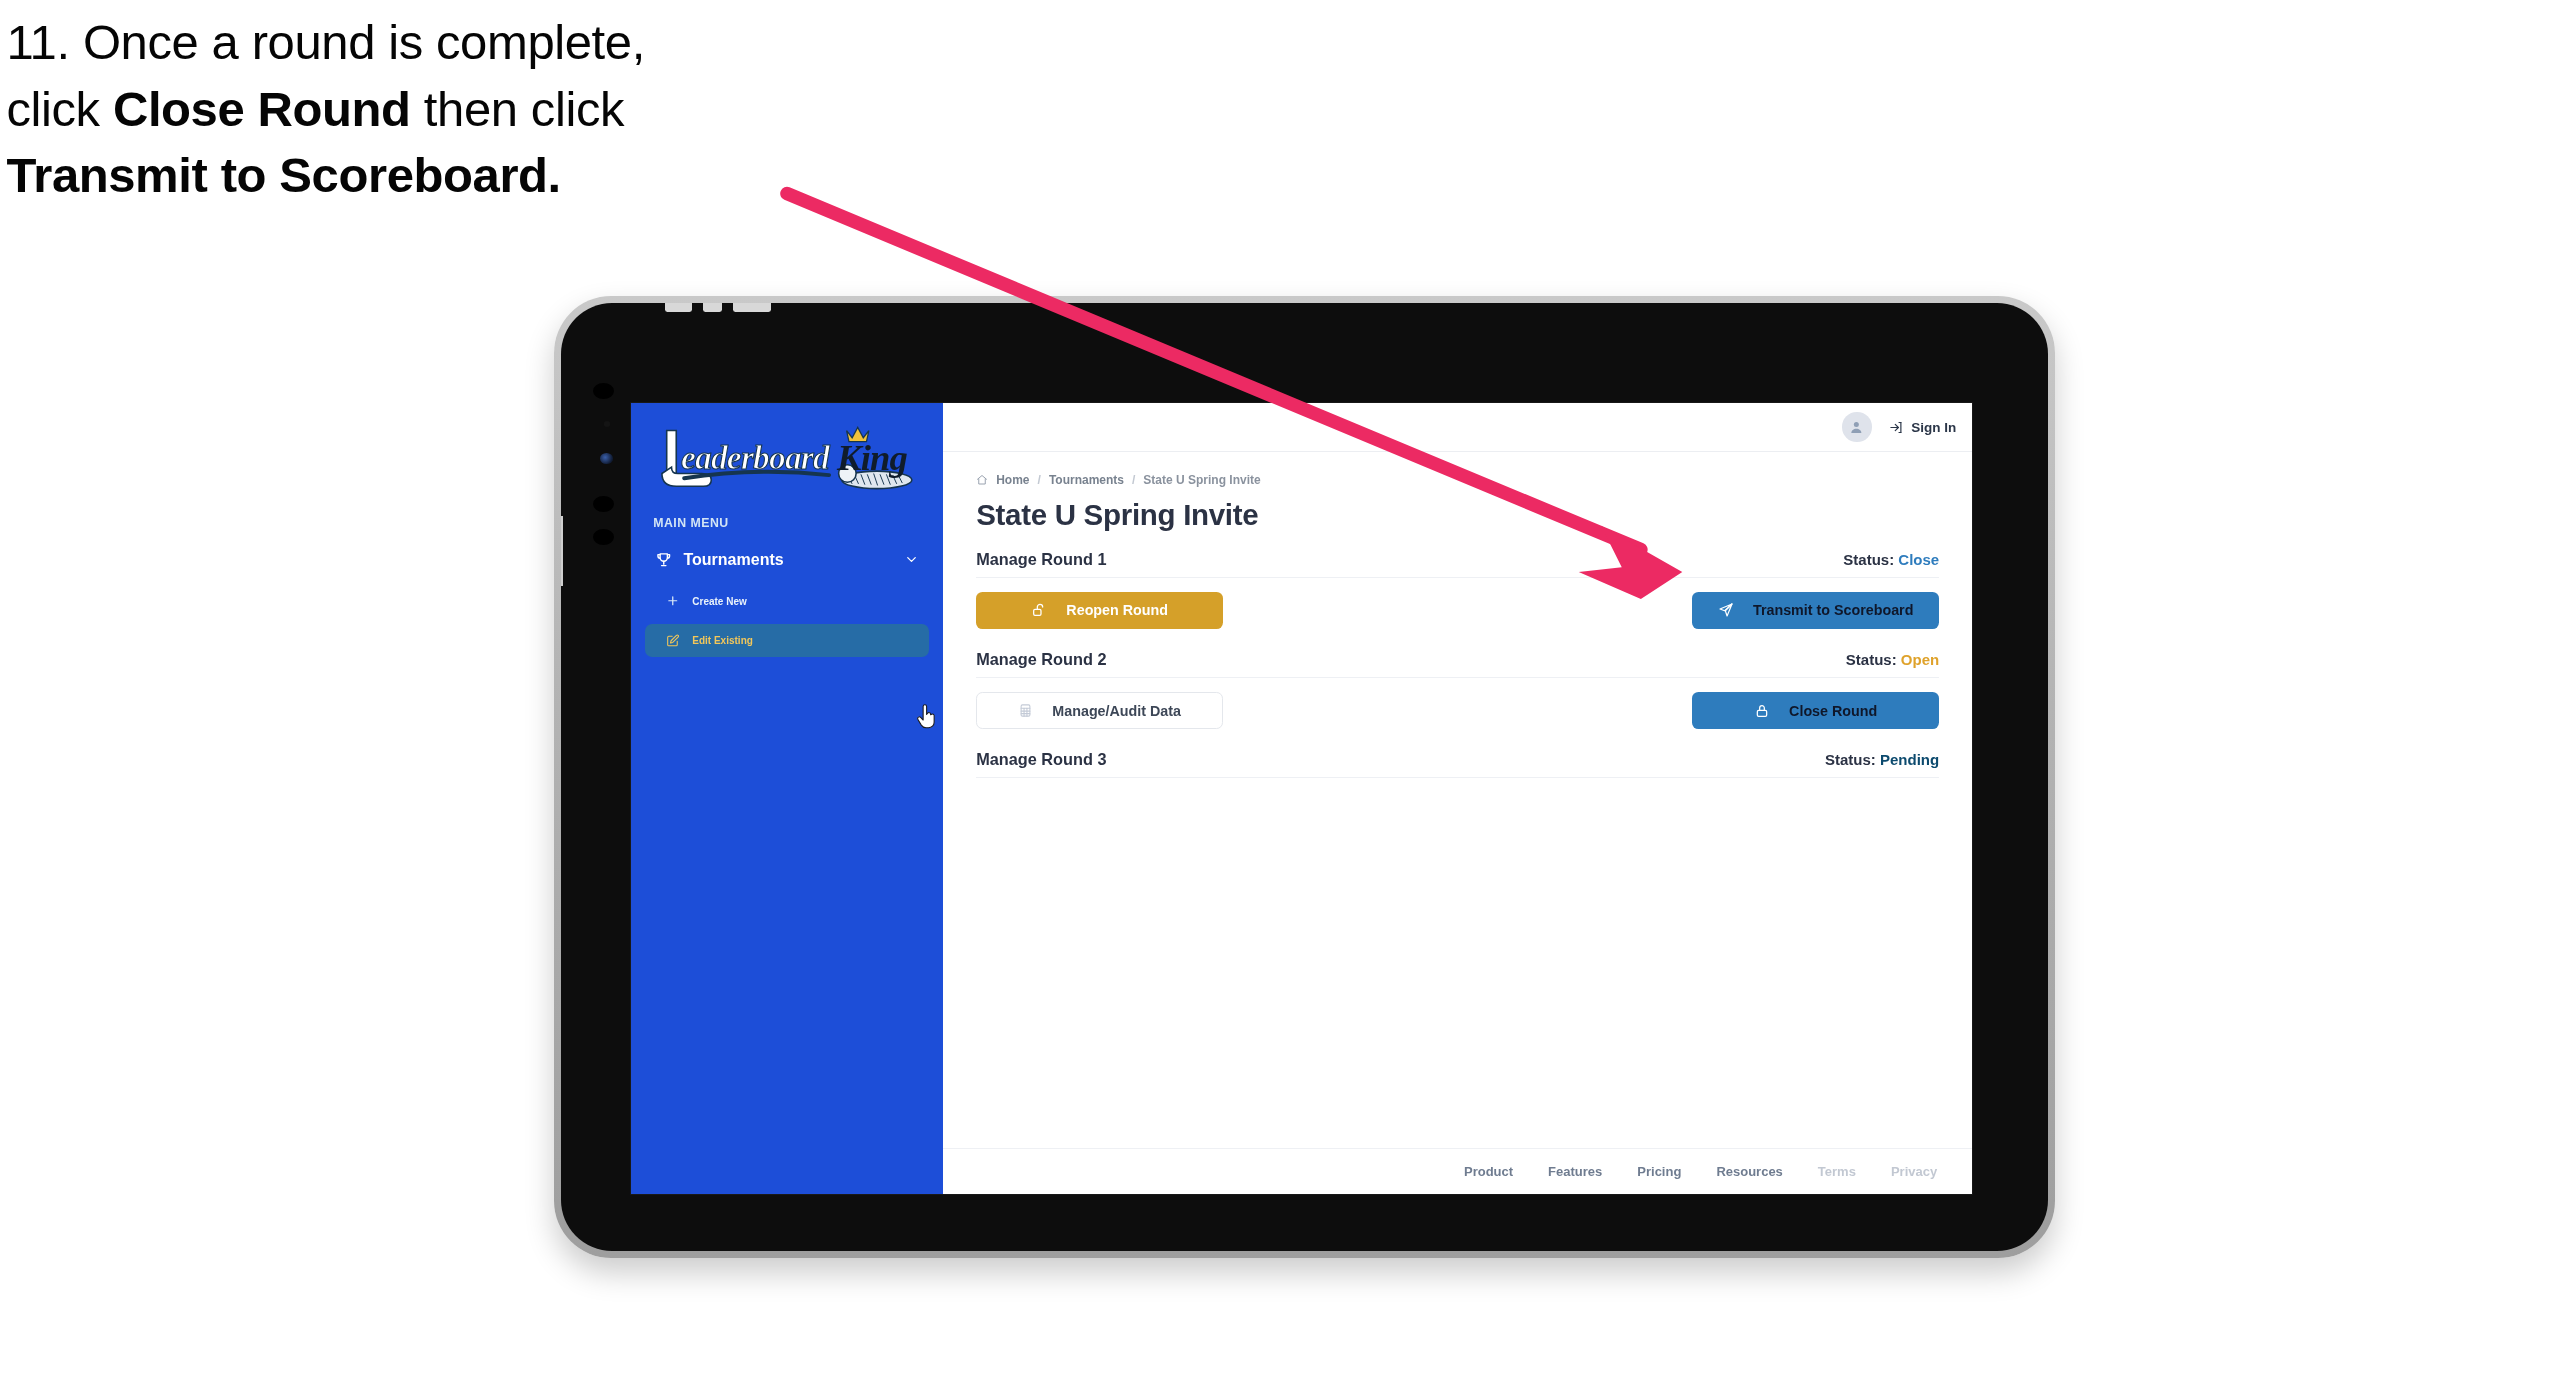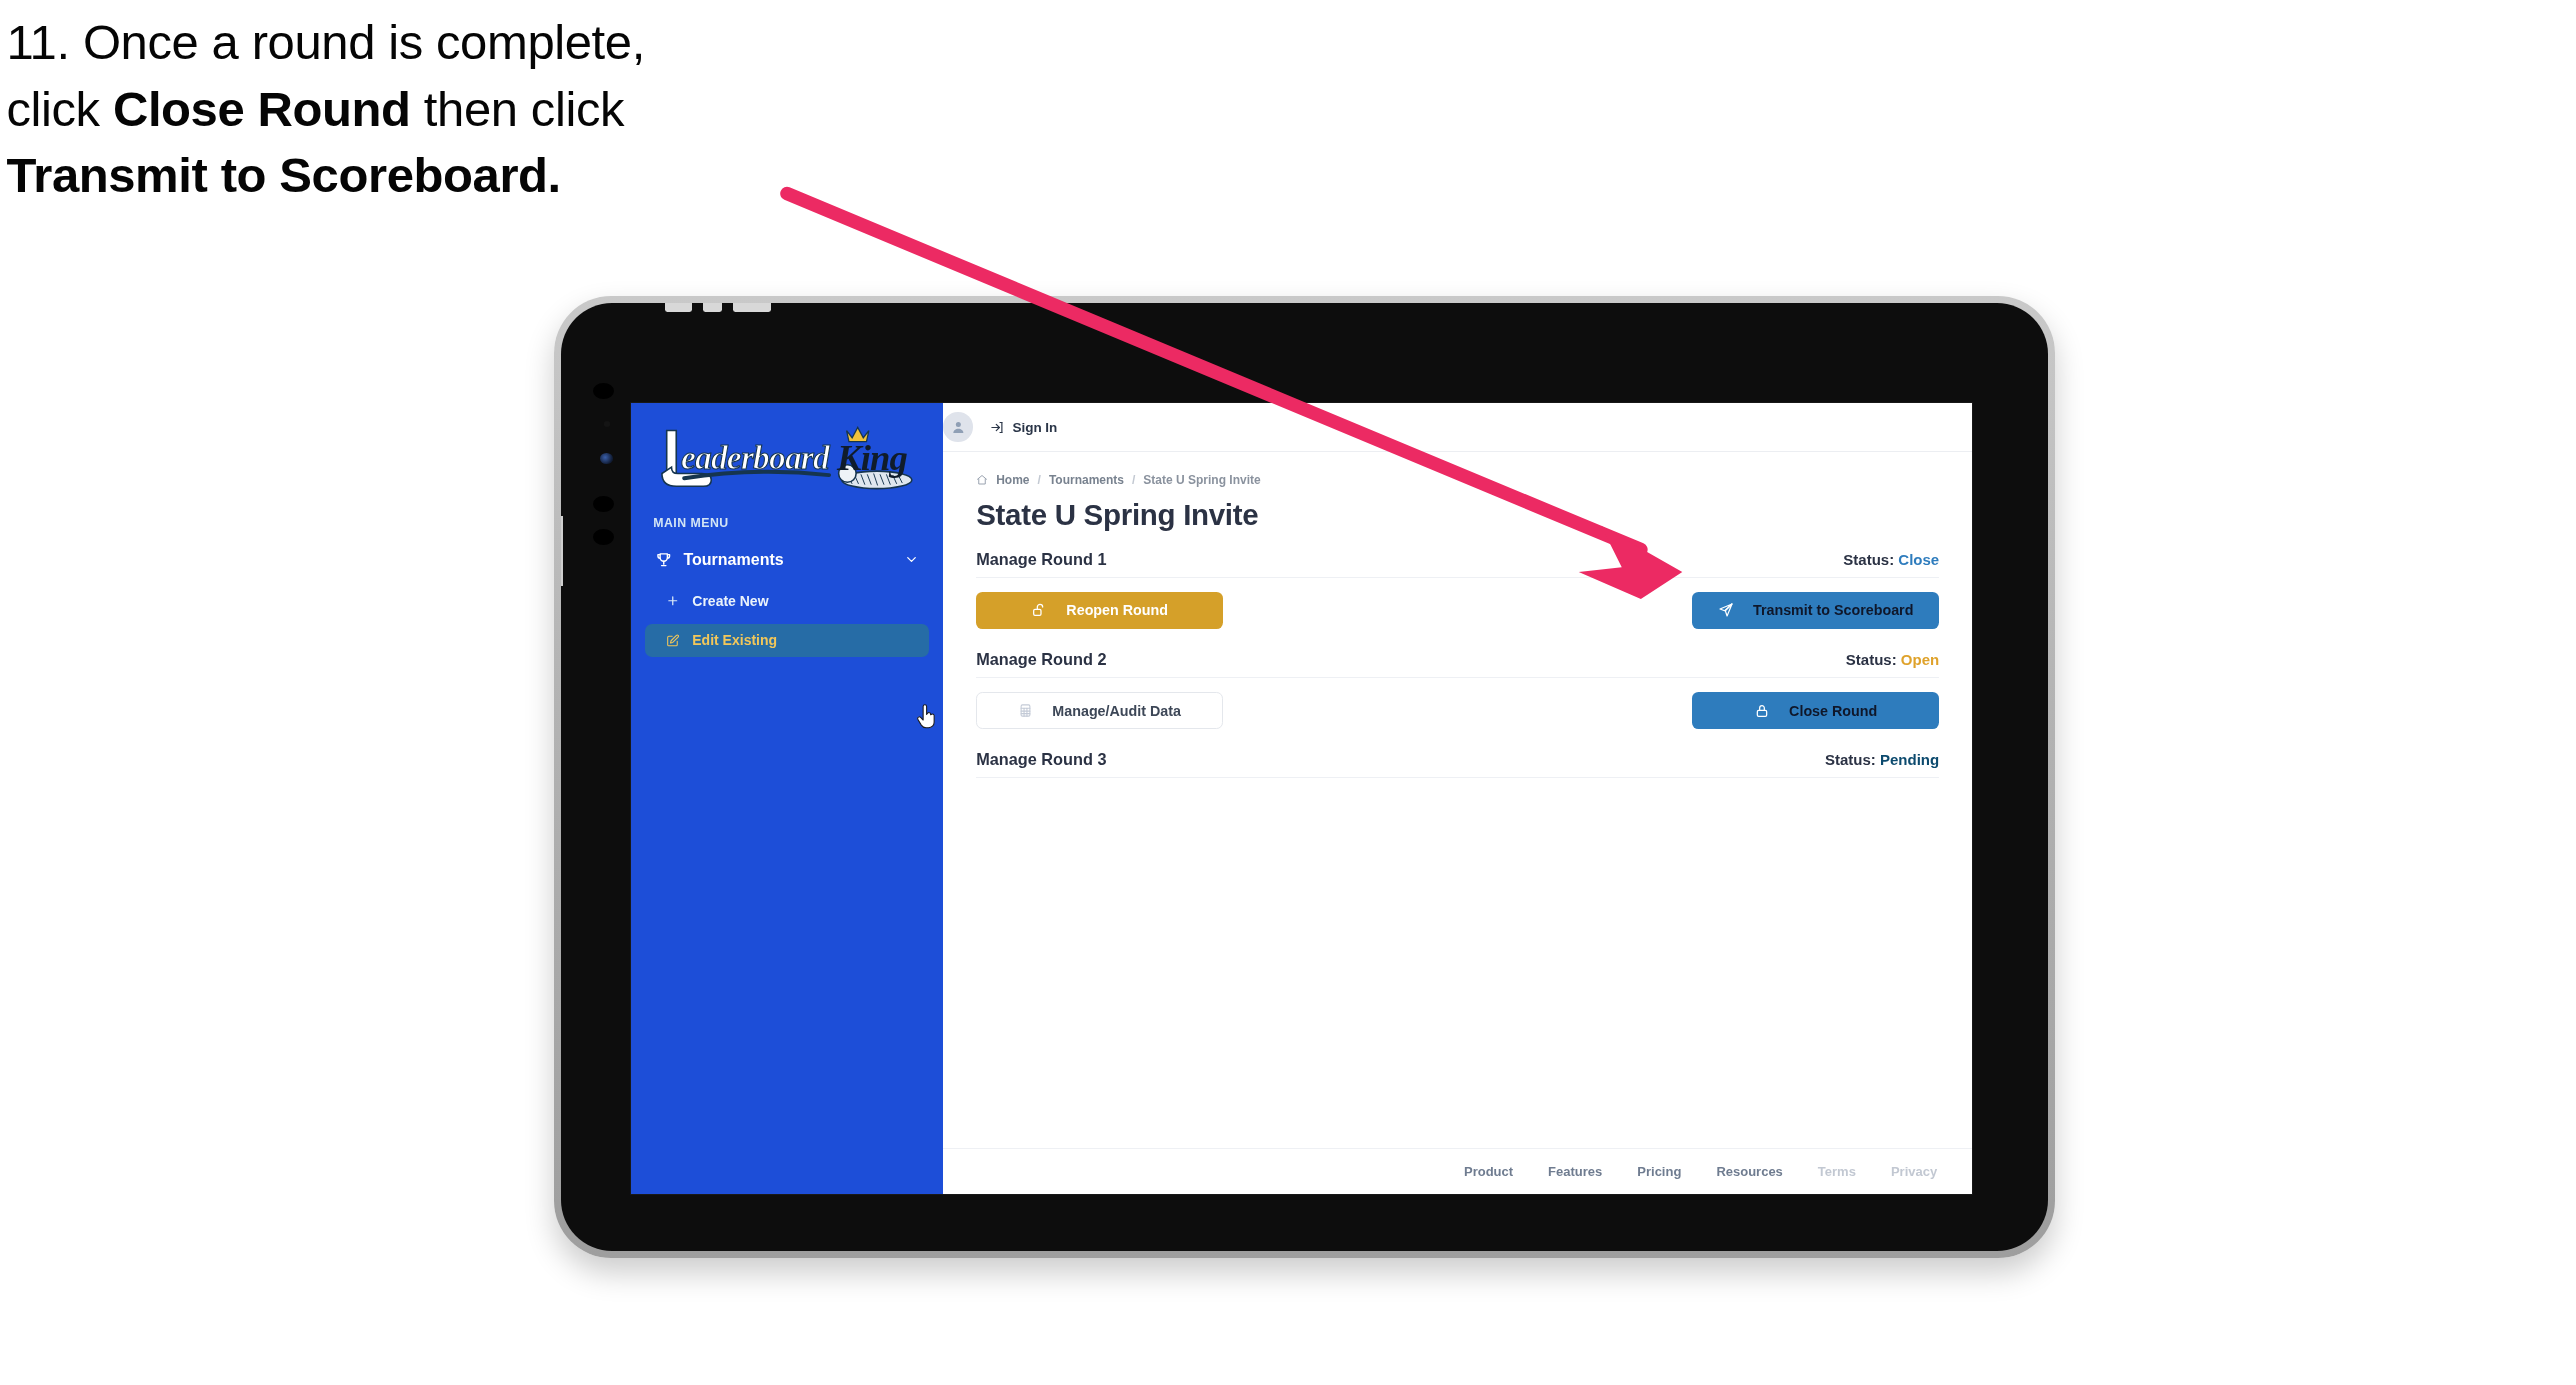--- a/index.html
+++ b/index.html
@@ -154,21 +154,21 @@
   .nav-item .label { margin-left: 6.4px; }
   .nav-item .chev { margin-left: auto; display: flex; align-items: center; }
 
   .sub-item {
     display: flex;
     align-items: center;
     height: 33px;
     margin: 6.4px 14.3px 0 14.3px;
     padding: 0 9.6px 0 21px;
     border-radius: 7.2px;
-    font-size: 14px;
+    font-size: 10px;
     font-weight: 700;
     box-sizing: border-box;
     color: #eaf3fb;
   }
   .sub-item .ico {
     width: 21px;
     flex: 0 0 21px;
     display: flex;
     align-items: center;
   }
@@ -194,21 +194,22 @@
     background: #ffffff;
     display: flex;
     flex-direction: column;
   }
   .topbar {
     height: 49px;
     flex: 0 0 49px;
     border-bottom: 0.8px solid #eceef2;
     display: flex;
     align-items: center;
-    padding-right: 22px;
+    justify-content: flex-end;
+    padding-right: 16px;
     box-sizing: border-box;
   }
   .avatar {
     width: 29.5px;
     height: 29.5px;
     border-radius: 50%;
     background: #dfe3eb;
     display: flex;
     align-items: center;
     justify-content: center;

